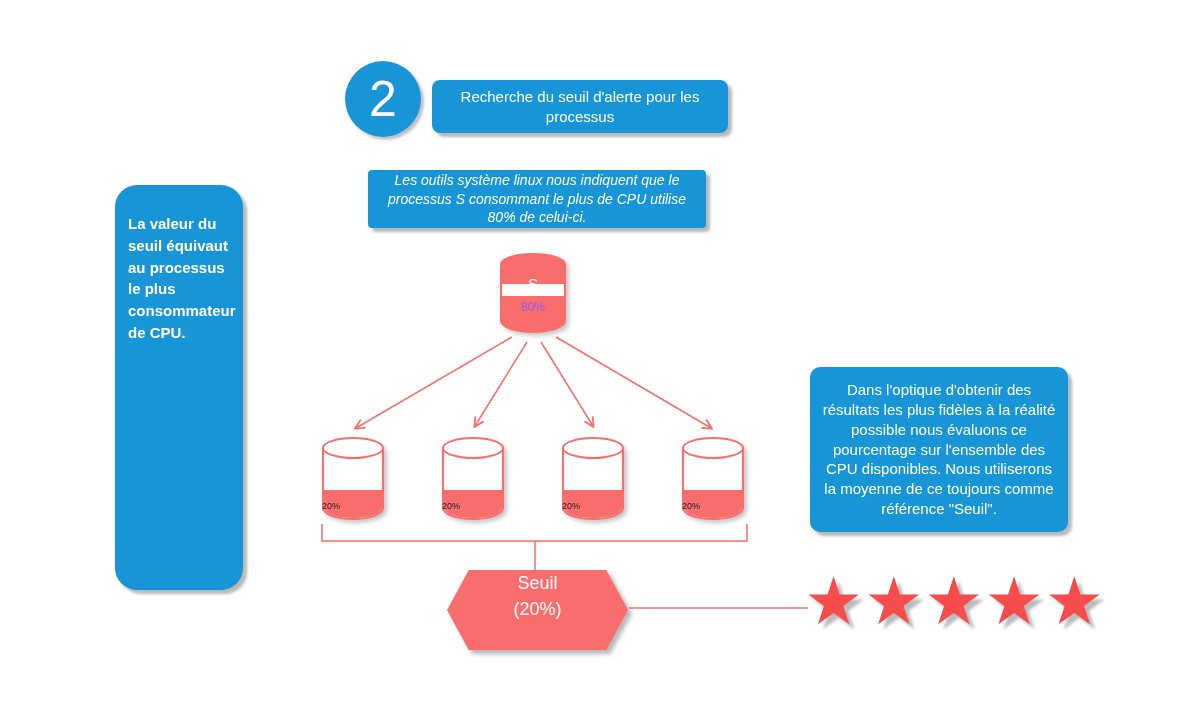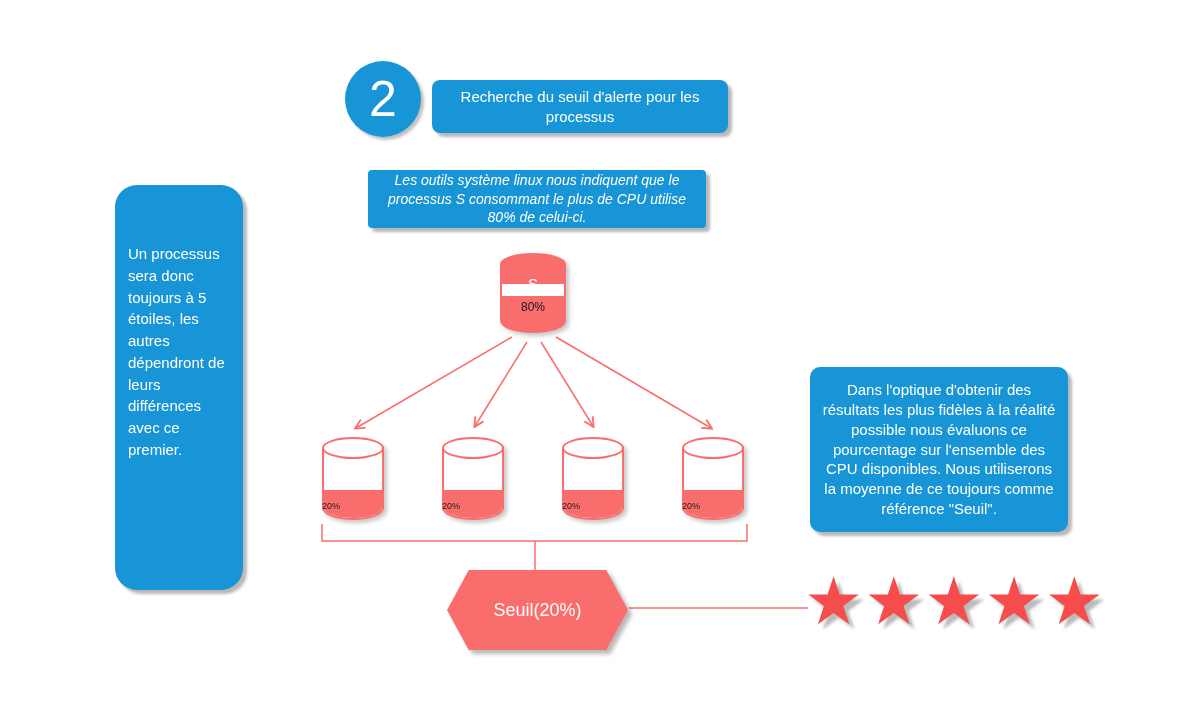--- a/index.html
+++ b/index.html
@@ -46,31 +46,31 @@
     border:2px solid var(--salmon);border-top:none;
     border-radius:0 0 50% 50% / 0 0 12px 12px;overflow:hidden;}
   .cyl-body.red{background:var(--salmon);}
   .s-white-band{position:absolute;left:0;right:0;top:20px;height:12px;background:#fff;}
   .cyl-fill{position:absolute;left:0;right:0;bottom:0;height:28px;background:var(--salmon);}
   .s-cyl{left:500px;top:253px;width:66px;height:80px;}
   .small-cyl{width:62px;height:83px;top:437px;}
   .c1{left:322px;} .c2{left:442px;} .c3{left:562px;} .c4{left:682px;}
   .s-label{position:absolute;left:0;right:0;top:22px;text-align:center;color:#fff;
     font-size:15px;z-index:3;}
-  .s-value{position:absolute;left:0;right:0;top:47px;text-align:center;color:#0f172a;
+  .s-value{position:absolute;left:0;right:0;top:47px;text-align:center;color:#8b5cf6;
     font-size:12px;z-index:3;}
   .small-value{position:absolute;left:0;right:0;bottom:9px;text-align:left;color:#222;
     font-size:9px;z-index:3;}
 
   
   .hex-wrap{position:absolute;left:447px;top:570px;width:181px;height:80px;z-index:2;
     filter:drop-shadow(4px 4px 2px rgba(0,0,0,0.28));}
   .hexagon{width:100%;height:100%;background:var(--salmon);color:#fff;
     clip-path:polygon(12% 0%, 88% 0%, 100% 50%, 88% 100%, 12% 100%, 0% 50%);
-    display:flex;align-items:center;justify-content:center;
+    display:flex;flex-direction:column;align-items:center;justify-content:flex-start;
     font-size:18px;line-height:1.45;text-align:center;}
 
   
   .stars{position:absolute;left:804px;top:568px;z-index:2;font-size:66px;line-height:1;
     color:var(--star);letter-spacing:1px;text-shadow:5px 5px 3px rgba(150,150,150,0.65);
     white-space:nowrap;}
 </style>
 </head>
 <body>
 
@@ -100,21 +100,21 @@
   </div>
   <div class="blue-box title-box">
     <span>Recherche du seuil d'alerte pour les processus</span>
   </div>
 
   <div class="blue-box intro-box">
     <span>Les outils système linux nous indiquent que le processus S consommant le plus de CPU utilise 80% de celui-ci.</span>
   </div>
 
   <div class="blue-box left-box">
-    <p class="p2">Un processus sera donc toujours à 5 étoiles, les autres dépendront de leurs différences avec ce premier.</p>
+    <p class="p1">La valeur du seuil équivaut au processus le plus consommateur de CPU.</p>
   </div>
 
   <div class="blue-box right-box">
     <span>Dans l'optique d'obtenir des résultats les plus fidèles à la réalité possible nous évaluons ce pourcentage sur l'ensemble des CPU disponibles. Nous utiliserons la moyenne de ce toujours comme référence "Seuil".</span>
   </div>
 
   <div class="cylinder s-cyl">
     <div class="cyl-body red">
       <div class="s-white-band"></div>
     </div>

